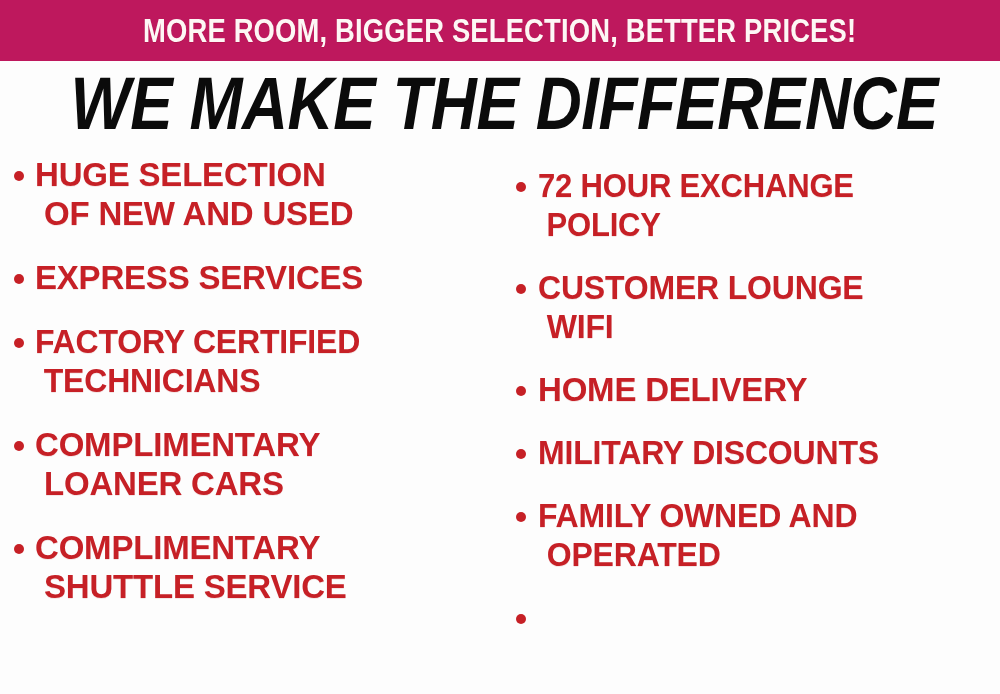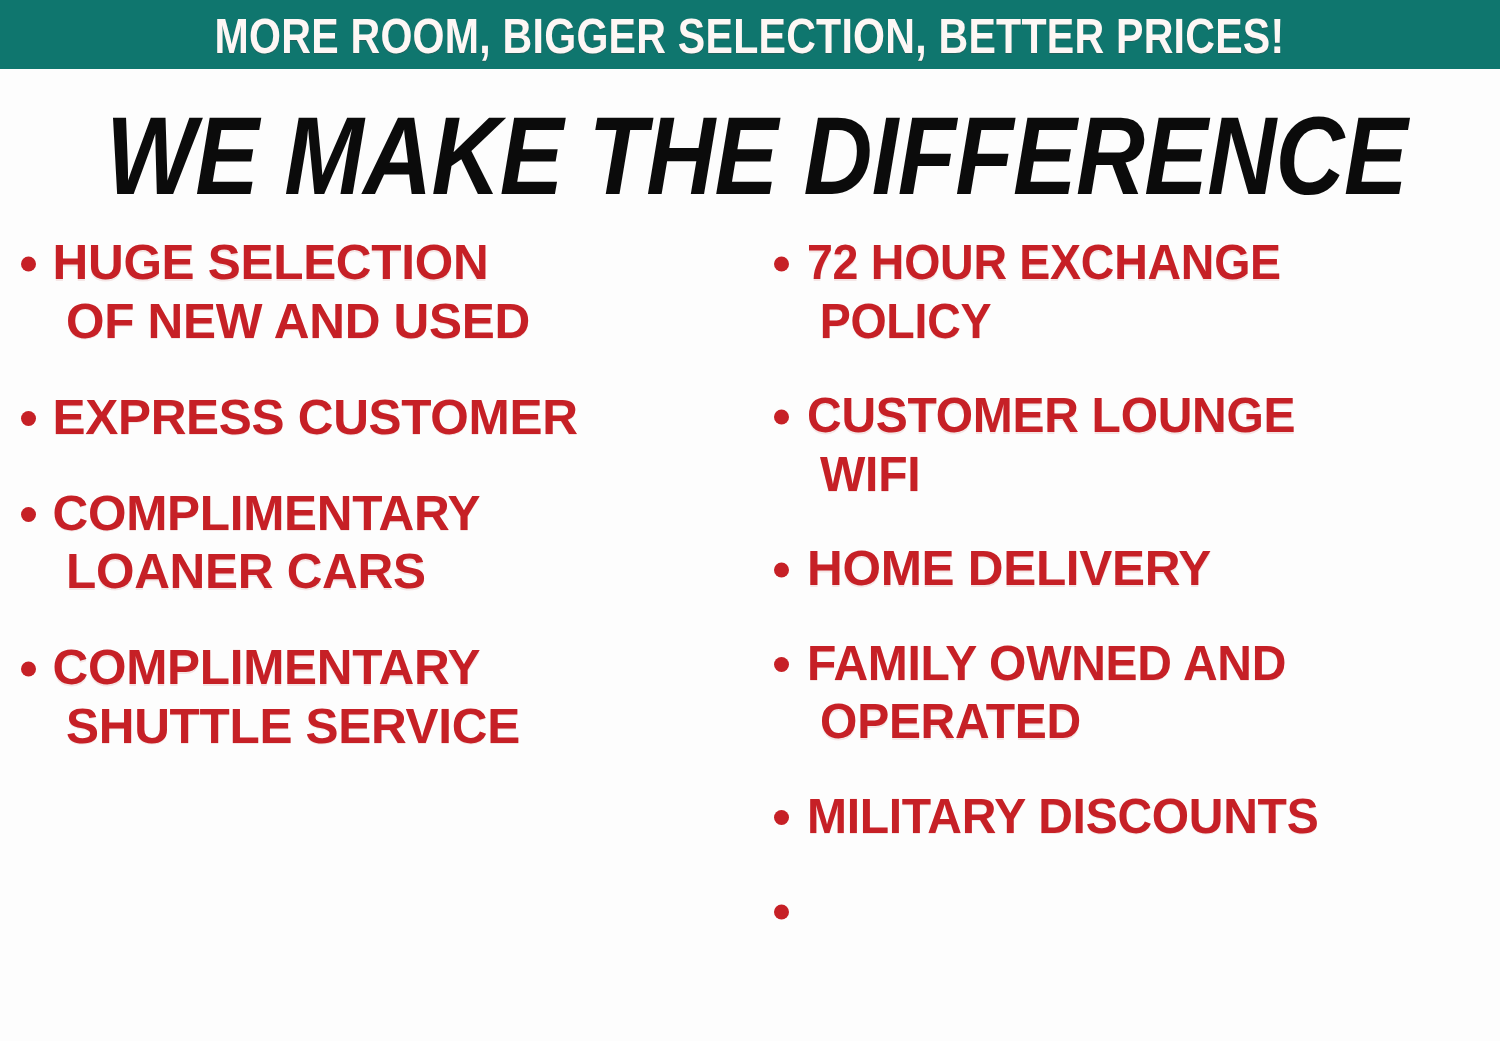--- a/index.html
+++ b/index.html
@@ -18,22 +18,22 @@
     background: #fdfdfd;
     overflow: hidden;
   }
 
   
   #top-banner {
     position: absolute;
     left: 0;
     top: 0;
     width: 1000px;
-    height: 46px;
-    background: #0f766e;
+    height: 61px;
+    background: #be185d;
     display: flex;
     align-items: center;
     justify-content: center;
     overflow: hidden;
   }
   #top-banner-text {
     color: #fdf7f5;
     font-family: "Liberation Sans", sans-serif;
     font-weight: bold;
     font-size: 33px;
@@ -83,20 +83,21 @@
   }
   #column-left {
     width: 500px;
     padding-left: 14px;
     padding-right: 4px;
   }
   #column-right {
     width: 500px;
     padding-left: 16px;
     padding-right: 16px;
+    margin-top: 11px;
   }
 
   .bullet-item {
     display: flex;
     align-items: flex-start;
     margin-bottom: 25px;
   }
   .bullet-dot {
     flex: 0 0 auto;
     width: 10px;
@@ -156,23 +157,28 @@
     <div class="column" id="column-left">
 
       <div class="bullet-item">
         <span class="bullet-dot"></span>
         <span class="bullet-label indent-lines">HUGE SELECTION
 OF NEW AND USED</span>
       </div>
 
       <div class="bullet-item">
         <span class="bullet-dot"></span>
-        <span class="bullet-label">EXPRESS CUSTOMER</span>
-      </div>
-
+        <span class="bullet-label">EXPRESS SERVICES</span>
+      </div>
+
+      <div class="bullet-item">
+        <span class="bullet-dot"></span>
+        <span class="bullet-label indent-lines tight">FACTORY CERTIFIED
+TECHNICIANS</span>
+      </div>
 
       <div class="bullet-item">
         <span class="bullet-dot"></span>
         <span class="bullet-label indent-lines">COMPLIMENTARY
 LOANER CARS</span>
       </div>
 
       <div class="bullet-item">
         <span class="bullet-dot"></span>
         <span class="bullet-label indent-lines">COMPLIMENTARY
@@ -195,30 +201,30 @@
 WIFI</span>
       </div>
 
       <div class="bullet-item">
         <span class="bullet-dot"></span>
         <span class="bullet-label">HOME DELIVERY</span>
       </div>
 
       <div class="bullet-item">
         <span class="bullet-dot"></span>
+        <span class="bullet-label tight">MILITARY DISCOUNTS</span>
+      </div>
+
+      <div class="bullet-item">
+        <span class="bullet-dot"></span>
         <span class="bullet-label indent-lines tight">FAMILY OWNED AND
 OPERATED</span>
       </div>
 
       <div class="bullet-item">
         <span class="bullet-dot"></span>
-        <span class="bullet-label tight">MILITARY DISCOUNTS</span>
-      </div>
-
-      <div class="bullet-item">
-        <span class="bullet-dot"></span>
       </div>
 
     </div>
 
   </div>
 
 </div>
 
 </body></html>

